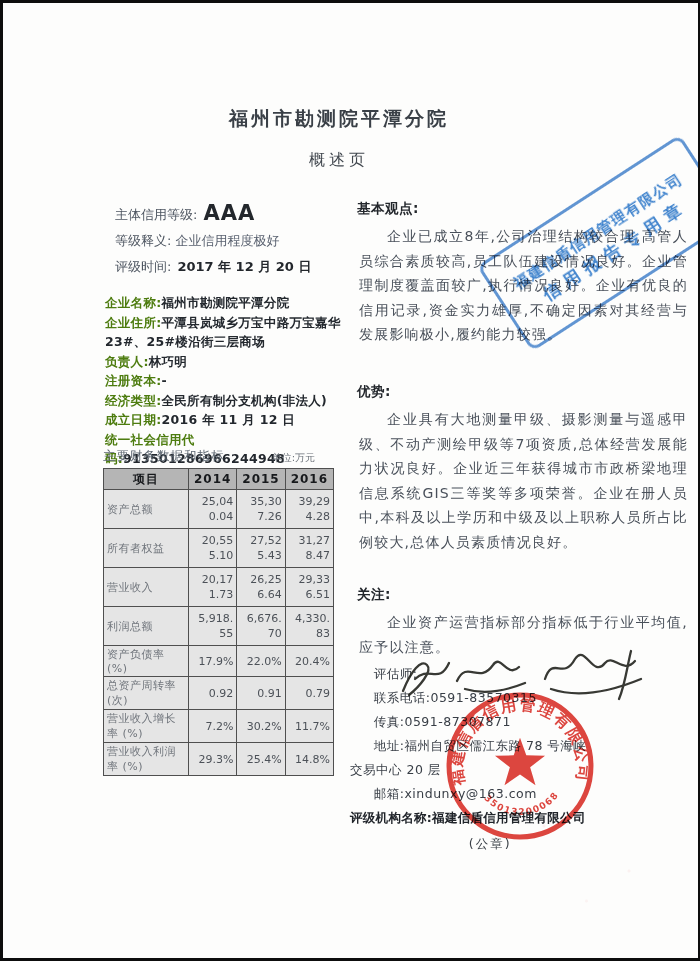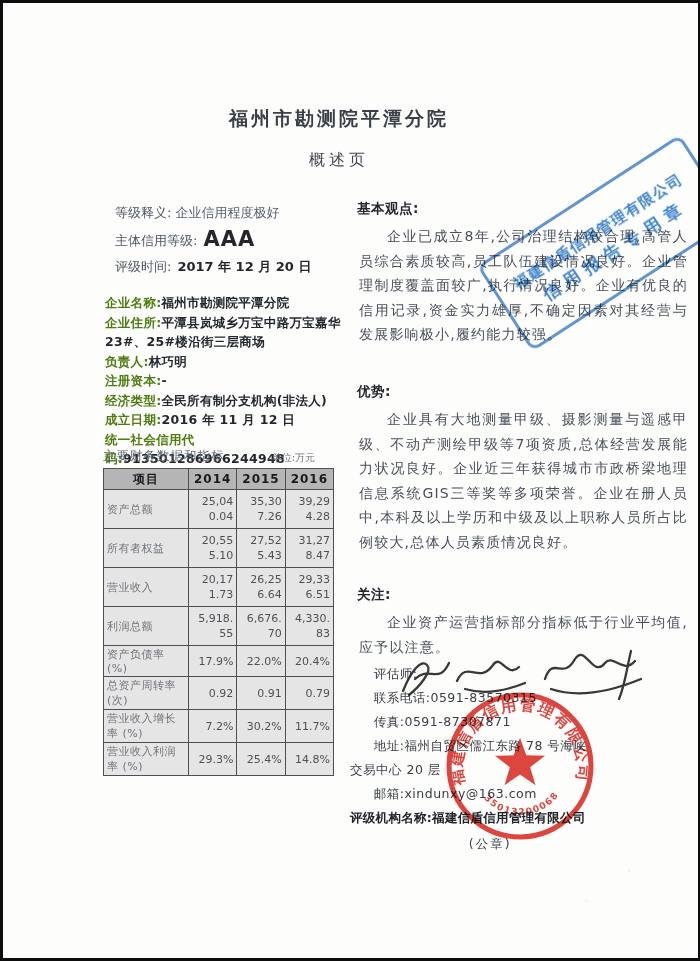--- a/index.html
+++ b/index.html
@@ -96,24 +96,24 @@
   <div class="frame l"></div>
   <div class="frame r"></div>
   <div class="frame b"></div>
   <div class="noise"></div>
 
   <div class="doc-title">福州市勘测院平潭分院</div>
   <div class="doc-subtitle">概述页</div>
 
   <div class="rating-block">
     <div class="rating-line">
+      <span class="lab">主体信用等级:</span><span class="grade-value">AAA</span>
+    </div>
+    <div class="rating-line">
       <span class="lab">等级释义:</span><span class="meaning-value">企业信用程度极好</span>
-    </div>
-    <div class="rating-line">
-      <span class="lab">主体信用等级:</span><span class="grade-value">AAA</span>
     </div>
     <div class="rating-line">
       <span class="lab">评级时间:</span><span class="date-value">2017 年 12 月 20 日</span>
     </div>
   </div>
 
   <div class="company-block">
     <span class="lab">企业名称:</span><span class="val">福州市勘测院平潭分院</span><br>
     <span class="lab">企业住所:</span><span class="val">平潭县岚城乡万宝中路万宝嘉华23#、25#楼沿街三层商场</span><br>
     <span class="lab">负责人:</span><span class="val">林巧明</span><br>

